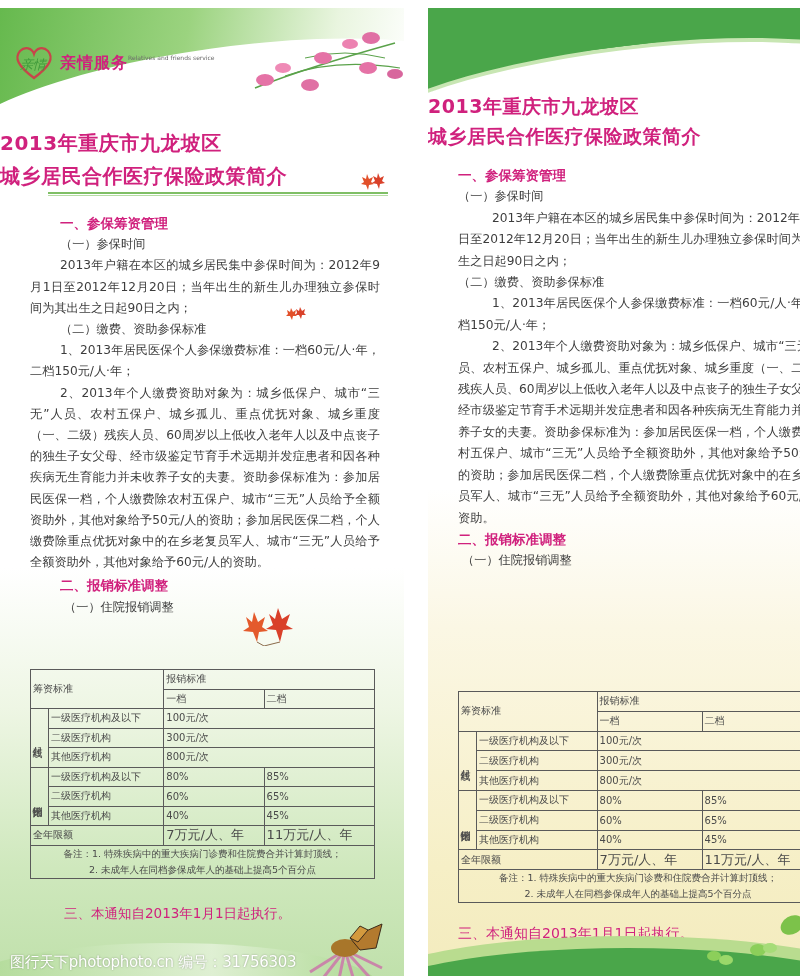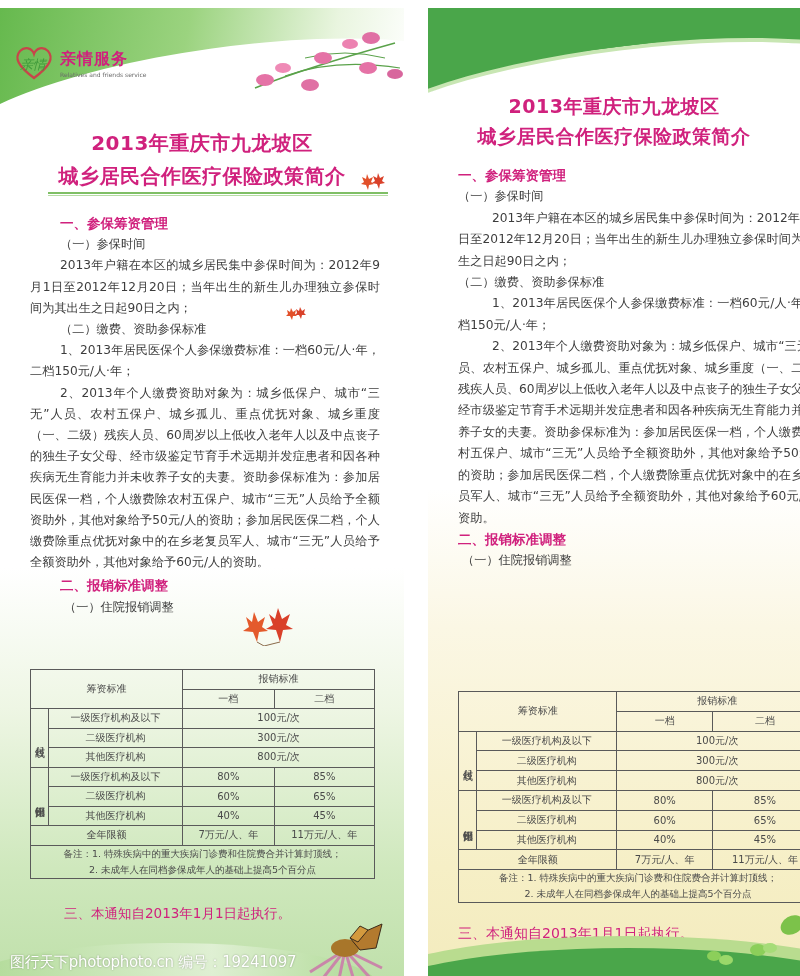--- a/index.html
+++ b/index.html
@@ -16,48 +16,48 @@
   
   .l-header-bg { position: absolute; left: 0; top: 0; width: 404px; height: 120px;
     background: linear-gradient(100deg, #66b94e 0%, #9bd37f 45%, #e9f5df 80%, #ffffff 100%); }
   .l-wave { position: absolute; left: -60px; top: 40px; width: 560px; height: 140px;
     border-radius: 50%; background: #ffffff; transform: rotate(-8deg); }
   .l-wave-line { position: absolute; left: -40px; top: 56px; width: 520px; height: 110px;
     border-radius: 50%; border-top: 3px solid #b9dea6; transform: rotate(-8deg); }
   .logo { position: absolute; left: 14px; top: 38px; display: flex; align-items: center; gap: 6px; }
   .logo-heart { width: 40px; height: 34px; position: relative; }
   .logo-heart svg { width: 40px; height: 34px; }
-  .logo-text { display: flex; flex-direction: column; }
+  .logo-text { display: flex; flex-direction: row; }
   .logo-cn { color: #d0217d; font-weight: bold; font-size: 16px; letter-spacing: 1px; }
   .logo-en { color: #6a6a6a; font-size: 6px; margin-top: 1px; }
   .tulips { position: absolute; left: 245px; top: 20px; width: 160px; height: 70px; }
 
-  .title-block { position: absolute; text-align: center; }
+  .title-block { position: absolute; }
   .title-line { color: #d0217d; font-weight: bold; font-size: 20px; letter-spacing: 0.5px;
     text-shadow: 1px 1px 0 #ffffff, -1px -1px 0 #fff; }
   #left-panel .title-block { left: 0; width: 404px; top: 122px; }
   #left-panel .title-line + .title-line { margin-top: 6px; }
   .title-underline { position: absolute; left: 48px; top: 184px; width: 340px; height: 4px;
     border-top: 2px solid #7fbf66; border-bottom: 1px solid #b6dca4; }
   .maple-small { position: absolute; left: 360px; top: 164px; width: 26px; height: 20px; }
   .maple-tiny { position: absolute; left: 285px; top: 298px; width: 22px; height: 16px; }
   .maple-big { position: absolute; left: 240px; top: 598px; width: 56px; height: 40px; }
 
   .body-text { position: absolute; font-size: 12.2px; line-height: 21.2px; color: #3c3c3c; }
   #left-panel .body-text { left: 30px; top: 205px; width: 350px; }
   .sec-head { color: #d0217d; font-weight: bold; font-size: 13.5px; }
   .sub-head { }
   .p { text-align: justify; }
   .indent1 { padding-left: 30px; }
 
   table.policy { position: absolute; border-collapse: collapse; font-size: 10px; color: #4a4a4a; }
-  table.policy td { border: 1px solid #5a5a5a; text-align: center; vertical-align: middle; height: 19px; padding: 0 2px; }
+  table.policy td { border: 1px solid #5a5a5a; text-align: left; vertical-align: middle; height: 19px; padding: 0 2px; }
   table.policy td.vert { width: 18px; line-height: 12px; font-size: 10px; padding: 0; }
   table.policy td.note { text-align: center; height: 48px; line-height: 16px; font-size: 9.5px; margin-top: 25px; }
-  table.policy td.small { font-size: 10px; margin-top: 21px; }
+  table.policy td.small { font-size: 13px; margin-top: 21px; }
   #left-panel table.policy { left: 30px; top: 661px; width: 345px; }
   #left-panel table.policy td { height: 19.5px; }
 
   .execute { position: absolute; color: #d0217d; font-weight: normal; font-size: 13.5px; }
   #left-panel .execute { left: 64px; top: 897px; }
   .butterfly { position: absolute; left: 290px; top: 912px; width: 100px; height: 64px; }
   .watermark { position: absolute; left: 10px; top: 945px; font-size: 15px; color: #ffffff;
     text-shadow: 0 0 2px rgba(0,0,0,0.35); letter-spacing: -0.3px; }
   .l-bottom-wave { position: absolute; left: -40px; top: 935px; width: 420px; height: 90px; border-radius: 50%;
     background: linear-gradient(to right, #a9d78d, #e6f3dc 60%, #a9d78d); opacity: 0.8; }
@@ -210,21 +210,21 @@
         <line x1="55" y1="30" x2="30" y2="62"></line>
       <line x1="55" y1="30" x2="48" y2="64"></line>
         <line x1="55" y1="30" x2="65" y2="64"></line>
       <line x1="55" y1="30" x2="82" y2="60"></line>
         <line x1="55" y1="30" x2="92" y2="48"></line>
     </g>
     <ellipse cx="55" cy="28" rx="14" ry="9" fill="#a8762a"></ellipse>
     <polygon points="60,18 92,4 86,28 70,30" fill="#b37a2e" stroke="#3a2a1a" stroke-width="1"></polygon>
     <polygon points="60,18 70,6 78,10 68,22" fill="#d49a3e" stroke="#3a2a1a" stroke-width="1"></polygon>
   </svg>
-  <div class="watermark">图行天下photophoto.cn  编号：19241097</div>
+  <div class="watermark">图行天下photophoto.cn  编号：31756303</div>
 </div>
 
 <div class="gap"></div>
 
 <div class="panel" id="right-panel">
   <div class="r-header"></div>
   <div class="r-wave-line"></div>
   <div class="r-wave"></div>
 
   <div class="title-block">

